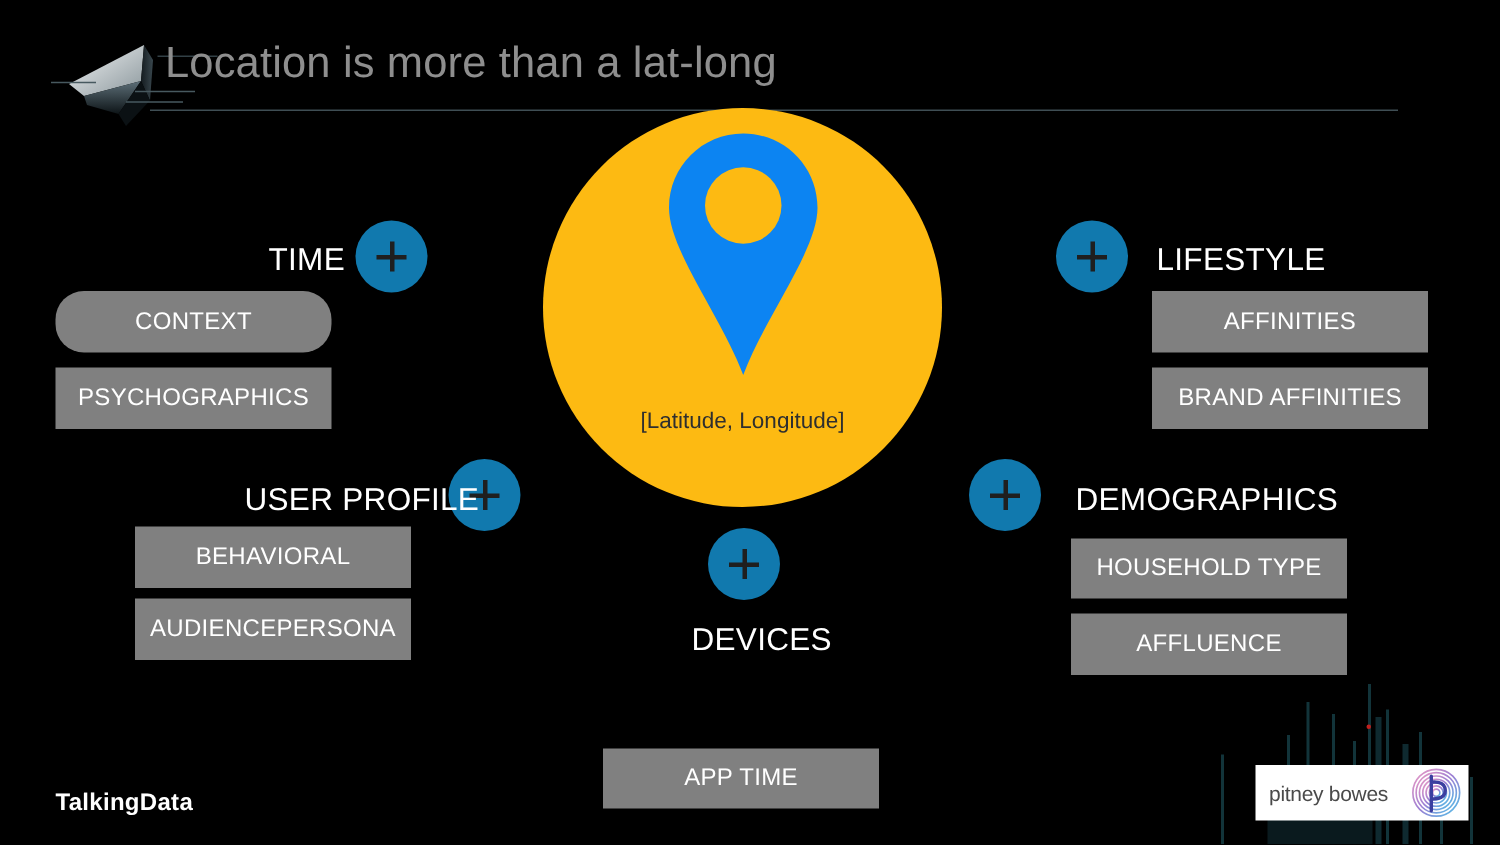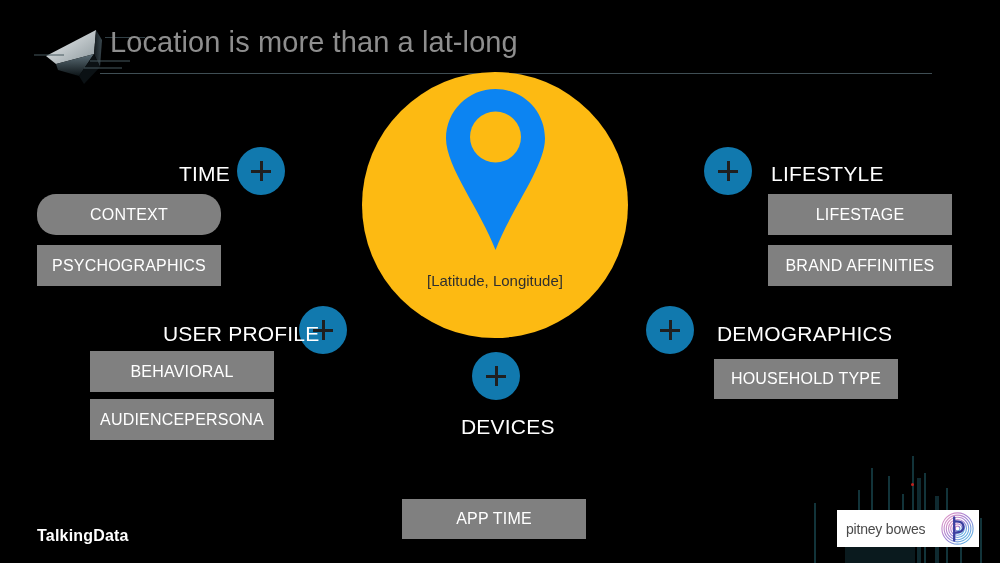--- a/index.html
+++ b/index.html
@@ -250,28 +250,29 @@
   <div class="badge" style="left:472px; top:352px;">
     <span class="plus"></span>
   </div>
   <div class="group-label" style="left:461px; top:415px;">DEVICES</div>
   <div class="chip" style="left:402px; top:499px; width:184px; height:40px;">APP TIME</div>
 
   <div class="badge" style="left:704px; top:147px;">
     <span class="plus"></span>
   </div>
   <div class="group-label" style="left:771px; top:162px;">LIFESTYLE</div>
-  <div class="chip" style="left:768px; top:194px; width:184px; height:41px;">LIFESTAGE</div>
+  <div class="chip" style="left:768px; top:194px; width:184px; height:41px;">AFFINITIES</div>
   <div class="chip" style="left:768px; top:245px; width:184px; height:41px;">BRAND AFFINITIES</div>
 
   <div class="badge" style="left:646px; top:306px;">
     <span class="plus"></span>
   </div>
   <div class="group-label" style="left:717px; top:322px;">DEMOGRAPHICS</div>
   <div class="chip" style="left:714px; top:359px; width:184px; height:40px;">HOUSEHOLD TYPE</div>
+  <div class="chip" style="left:714px; top:409px; width:184px; height:41px;">AFFLUENCE</div>
 
   <div class="skyline">
     <svg width="205" height="115" viewBox="0 0 205 115">
       <g stroke="#12343a" stroke-width="2">
         <line x1="20" y1="55" x2="20" y2="115"></line>
         <line x1="64" y1="42" x2="64" y2="115"></line>
         <line x1="77" y1="20" x2="77" y2="115"></line>
         <line x1="94" y1="28" x2="94" y2="115"></line>
         <line x1="108" y1="46" x2="108" y2="115"></line>
         <line x1="118" y1="8" x2="118" y2="115"></line>

